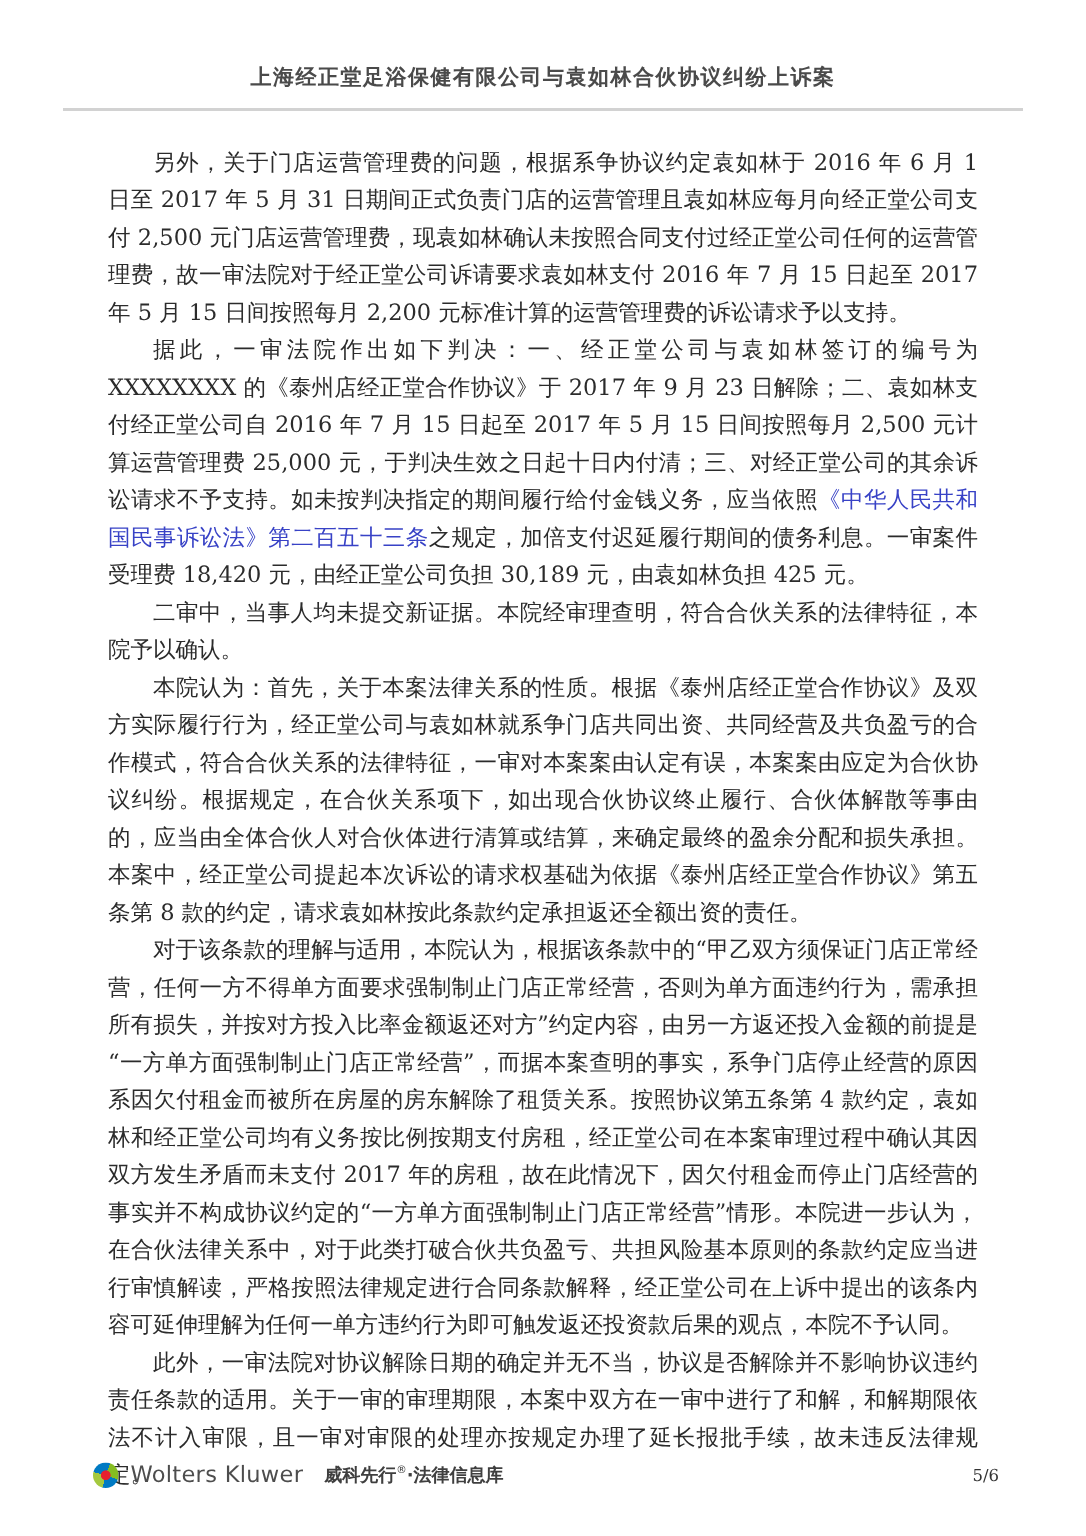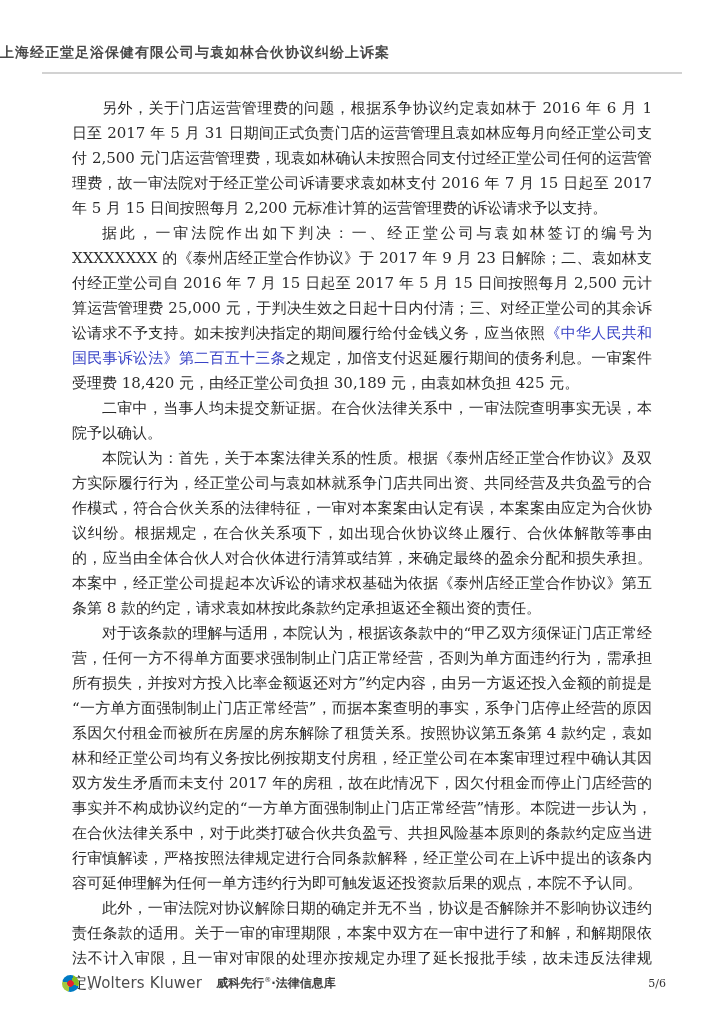--- a/index.html
+++ b/index.html
@@ -11,21 +11,21 @@
     width: 724px;
     height: 1024px;
     margin: 0 auto;
     background: #ffffff;
     overflow: hidden;
   }
 
   
   .doc-header {
     padding-top: 43px;
-    text-align: left;
+    text-align: center;
   }
   .doc-title {
     font-size: 14px;
     font-weight: bold;
     color: #4a4a4a;
     letter-spacing: 1px;
     line-height: 1.4;
   }
   .header-rule {
     margin: 9px 42px 0 42px;
@@ -102,21 +102,21 @@
   <div class="doc-header">
     <div class="doc-title">上海经正堂足浴保健有限公司与袁如林合伙协议纠纷上诉案</div>
     <hr class="header-rule">
   </div>
 
   <div class="doc-body">
     <p>另外，关于门店运营管理费的问题，根据系争协议约定袁如林于 2016 年 6 月 1 日至 2017 年 5 月 31 日期间正式负责门店的运营管理且袁如林应每月向经正堂公司支付 2,500 元门店运营管理费，现袁如林确认未按照合同支付过经正堂公司任何的运营管理费，故一审法院对于经正堂公司诉请要求袁如林支付 2016 年 7 月 15 日起至 2017 年 5 月 15 日间按照每月 2,200 元标准计算的运营管理费的诉讼请求予以支持。</p>
 
     <p><span>据此，一审法院作出如下判决：一、经正堂公司与袁如林签订的编号为 XXXXXXXX 的《泰州店经正堂合作协议》于 2017 年 9 月 23 日解除；二、袁如林支付经正堂公司自 2016 年 7 月 15 日起至 2017 年 5 月 15 日间按照每月 2,500 元计算运营管理费 25,000 元，于判决生效之日起十日内付清；三、对经正堂公司的其余诉讼请求不予支持。如未按判决指定的期间履行给付金钱义务，应当依照</span><a class="statute-link">《中华人民共和国民事诉讼法》第二百五十三条</a><span>之规定，加倍支付迟延履行期间的债务利息。一审案件受理费 18,420 元，由经正堂公司负担 30,189 元，由袁如林负担 425 元。</span></p>
 
-    <p>二审中，当事人均未提交新证据。在合伙法律关系中，一审法院查明事实无误，本院予以确认。</p>
+    <p>二审中，当事人均未提交新证据。本院经审理查明，符合合伙关系的法律特征，本院予以确认。</p>
 
     <p>本院认为：首先，关于本案法律关系的性质。根据《泰州店经正堂合作协议》及双方实际履行行为，经正堂公司与袁如林就系争门店共同出资、共同经营及共负盈亏的合作模式，符合合伙关系的法律特征，一审对本案案由认定有误，本案案由应定为合伙协议纠纷。根据规定，在合伙关系项下，如出现合伙协议终止履行、合伙体解散等事由的，应当由全体合伙人对合伙体进行清算或结算，来确定最终的盈余分配和损失承担。本案中，经正堂公司提起本次诉讼的请求权基础为依据《泰州店经正堂合作协议》第五条第 8 款的约定，请求袁如林按此条款约定承担返还全额出资的责任。</p>
 
     <p>对于该条款的理解与适用，本院认为，根据该条款中的“甲乙双方须保证门店正常经营，任何一方不得单方面要求强制制止门店正常经营，否则为单方面违约行为，需承担所有损失，并按对方投入比率金额返还对方”约定内容，由另一方返还投入金额的前提是“一方单方面强制制止门店正常经营”，而据本案查明的事实，系争门店停止经营的原因系因欠付租金而被所在房屋的房东解除了租赁关系。按照协议第五条第 4 款约定，袁如林和经正堂公司均有义务按比例按期支付房租，经正堂公司在本案审理过程中确认其因双方发生矛盾而未支付 2017 年的房租，故在此情况下，因欠付租金而停止门店经营的事实并不构成协议约定的“一方单方面强制制止门店正常经营”情形。本院进一步认为，在合伙法律关系中，对于此类打破合伙共负盈亏、共担风险基本原则的条款约定应当进行审慎解读，严格按照法律规定进行合同条款解释，经正堂公司在上诉中提出的该条内容可延伸理解为任何一单方违约行为即可触发返还投资款后果的观点，本院不予认同。</p>
 
 
     <p>此外，一审法院对协议解除日期的确定并无不当，协议是否解除并不影响协议违约责任条款的适用。关于一审的审理期限，本案中双方在一审中进行了和解，和解期限依法不计入审限，且一审对审限的处理亦按规定办理了延长报批手续，故未违反法律规定。</p>
   </div>
 
   <div class="doc-footer">

